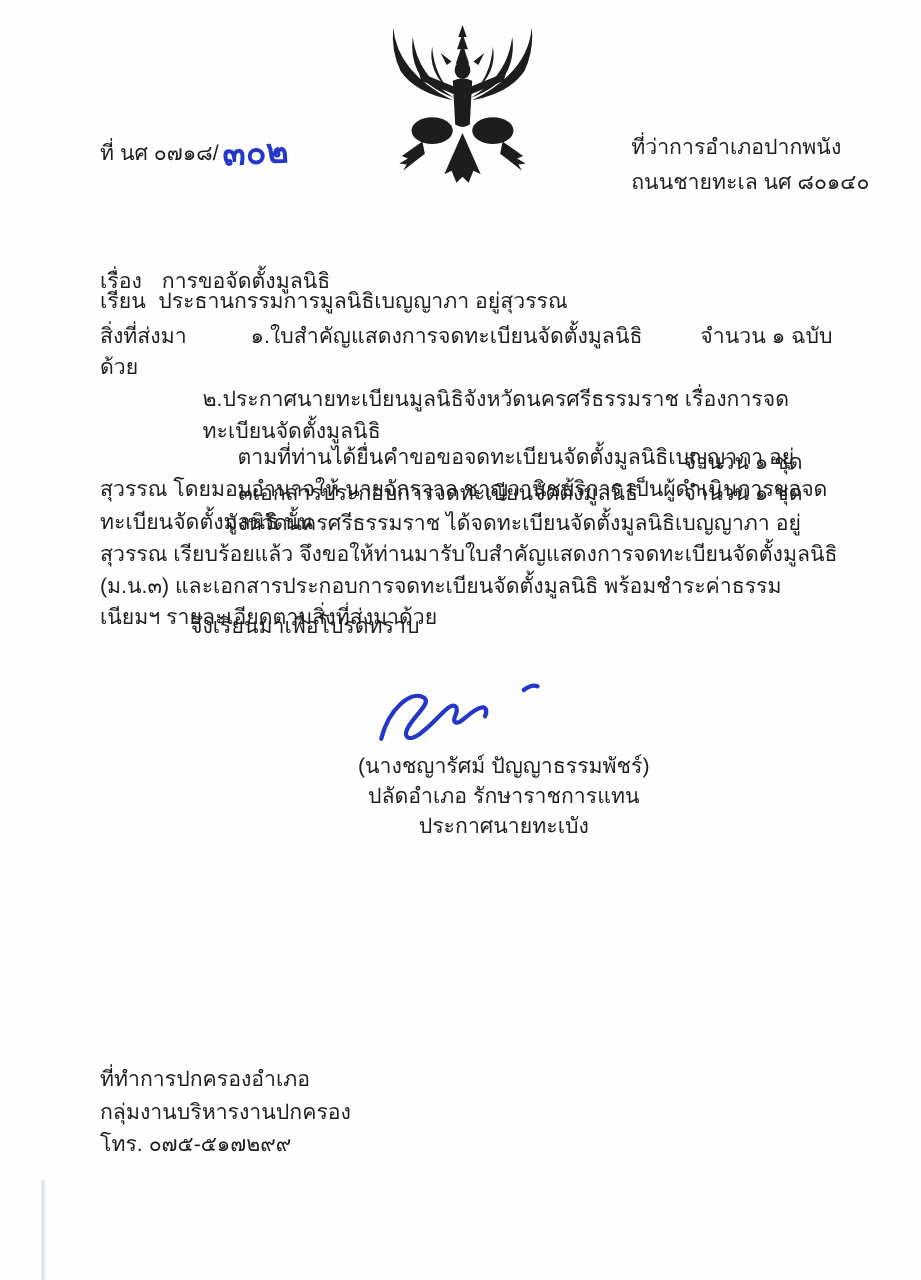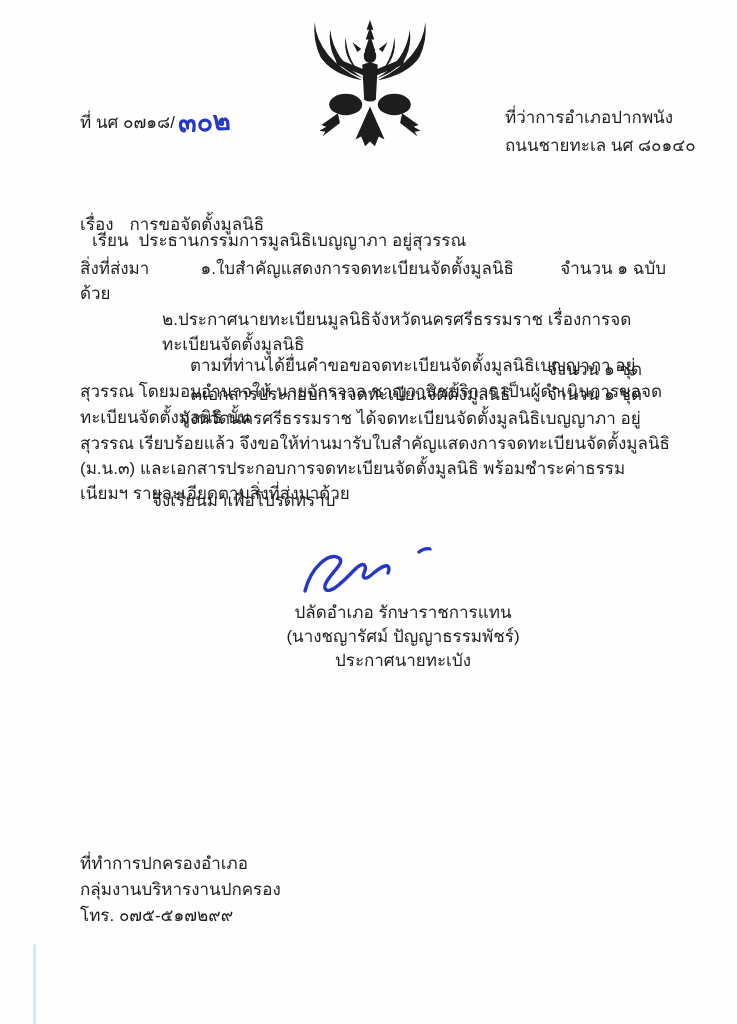--- a/index.html
+++ b/index.html
@@ -18,21 +18,21 @@
     color:#2437c8;font-size:27px;font-weight:600;line-height:1;
     display:inline-block;transform:rotate(-3deg);margin-left:3px;vertical-align:-3px;
   }
   
   .office{position:absolute;left:505px;top:104px;line-height:28px;}
   
   .date{position:absolute;left:343px;top:164px;}
   
   .subject{position:absolute;left:80px;top:210px;}
   .subject .val{margin-left:16px;}
-  .to{position:absolute;left:92px;top:226px;}
+  .to{position:absolute;left:80px;top:226px;}
   .to .val{margin-left:10px;}
   
   .atts{position:absolute;left:80px;top:256px;width:586px;line-height:25px;}
   .att-row{display:flex;align-items:baseline;margin-bottom:1px;}
   .att-label{flex:none;width:82px;}
   .att-text{flex:1;padding-right:8px;text-align:center;}
   .att-qty{flex:none;white-space:nowrap;}
   .att-indent{padding-left:82px;}
   .att-qty-line{text-align:right;padding-right:24px;}
   .att-row .qty-inset{margin-right:24px;}
@@ -119,22 +119,22 @@
   <div class="signature">
     <svg viewBox="0 0 150 70" aria-hidden="true">
       <g stroke="#2437c8" fill="none" stroke-width="3.4" stroke-linecap="round" stroke-linejoin="round">
         <path d="M12 54 C18 30 36 15 46 21 C52 25 41 33 34 44 C29 52 33 57 43 50 C55 41 60 33 66 29 C72 25 74 30 71 36 C69 41 72 43 77 39 C82 35 87 30 92 29 C96 28 97 32 95 36"></path>
         <path d="M126 15 C130 12 134 11 137 12"></path>
       </g>
     </svg>
   </div>
 
   <div class="signer">
+    <div>(นางชญารัศม์ ปัญญาธรรมพัชร์)</div>
     <div>ปลัดอำเภอ รักษาราชการแทน</div>
-    <div>(นางชญารัศม์ ปัญญาธรรมพัชร์)</div>
     <div>ประกาศนายทะเบัง</div>
   </div>
 
   <div class="footer">
     <div>ที่ทำการปกครองอำเภอ</div>
     <div>กลุ่มงานบริหารงานปกครอง</div>
     <div>โทร. ๐๗๕-๕๑๗๒๙๙</div>
   </div>
 
   <div class="streak"></div>

